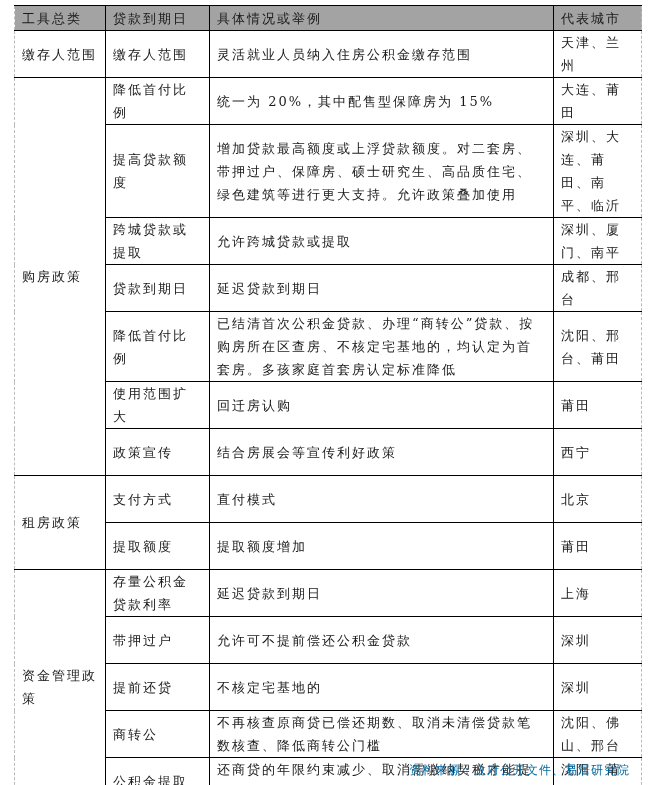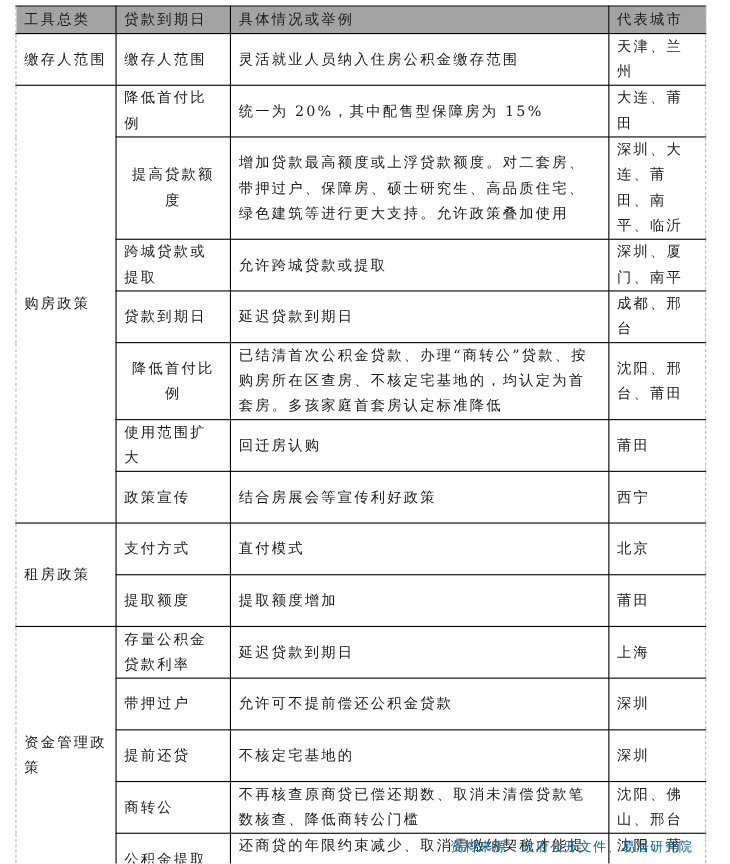--- a/index.html
+++ b/index.html
@@ -26,21 +26,21 @@
     vertical-align: middle;
     font-weight: normal;
     letter-spacing: 2px;
     word-break: break-all;
   }
   tr.header th { background: #a3a3a3; height: 24px; }
   td.cat, th.cat { border-left: 1px dashed #bbbbbb; }
   td.city, th.city { border-right: 1px dashed #bbbbbb; margin-top: 12px; }
   tr.r1 td { height: 21px; }
   .h47 { height: 46px; }
-  .h70 { height: 69px; text-align: center; }
+  .h70 { height: 69px; }
   .source {
     position: absolute; right: 34px; top: 762px;
     font-size: 12px; letter-spacing: 1px; color: #0369a1;
   }
 </style>
 </head>
 <body>
 
 <div class="table-wrap">
   <table>

